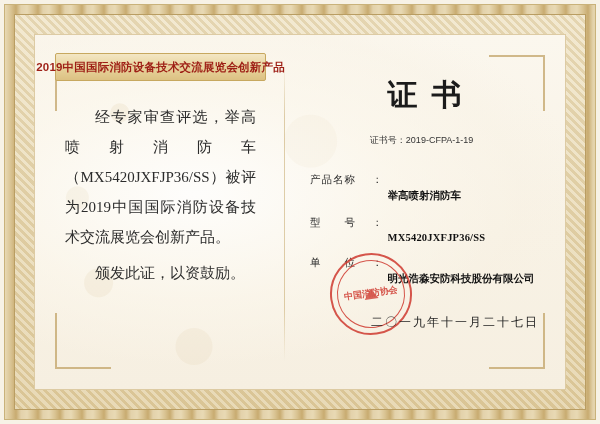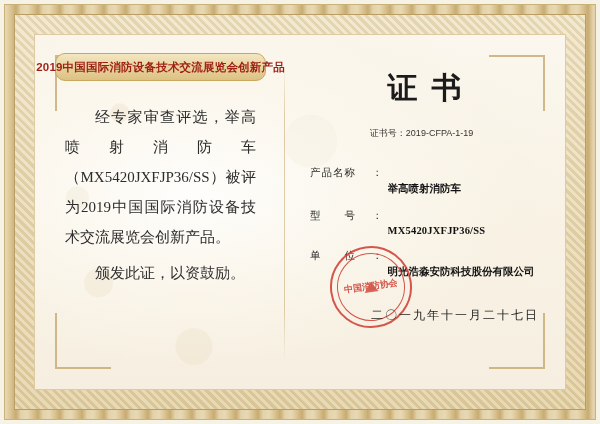--- a/index.html
+++ b/index.html
@@ -160,21 +160,21 @@
     height: 6px;
     background: #b4271f;
     border-radius: 1px;
   }
   .award-banner {
     position: relative;
     margin: 4px 6px 0 6px;
     height: 26px;
     background: linear-gradient(180deg, #f3e6c4 0%, #e8d49d 50%, #dcc183 100%);
     border: 1px solid #c7a85f;
-    border-radius: 10px;
+    border-radius: 2px;
     display: flex;
     align-items: center;
     justify-content: center;
   }
   .award-banner-text {
     color: #9e1f16;
     font-size: 11.5px;
     font-weight: bold;
     letter-spacing: 0.2px;
     white-space: nowrap;
@@ -197,21 +197,21 @@
     top: 8%;
     width: 1px;
     height: 84%;
     background: linear-gradient(180deg, rgba(197,168,106,0) 0%, rgba(197,168,106,0.55) 18%, rgba(197,168,106,0.55) 82%, rgba(197,168,106,0) 100%);
   }
 
   
   .right-panel {
     position: absolute;
     right: 0;
-    top: 1px;
+    top: 8px;
     width: 53%;
     height: 100%;
     box-sizing: border-box;
     padding: 24px 26px 12px 26px;
   }
   .cert-title {
     text-align: center;
     font-size: 30px;
     letter-spacing: 14px;
     color: #1b1b1b;

